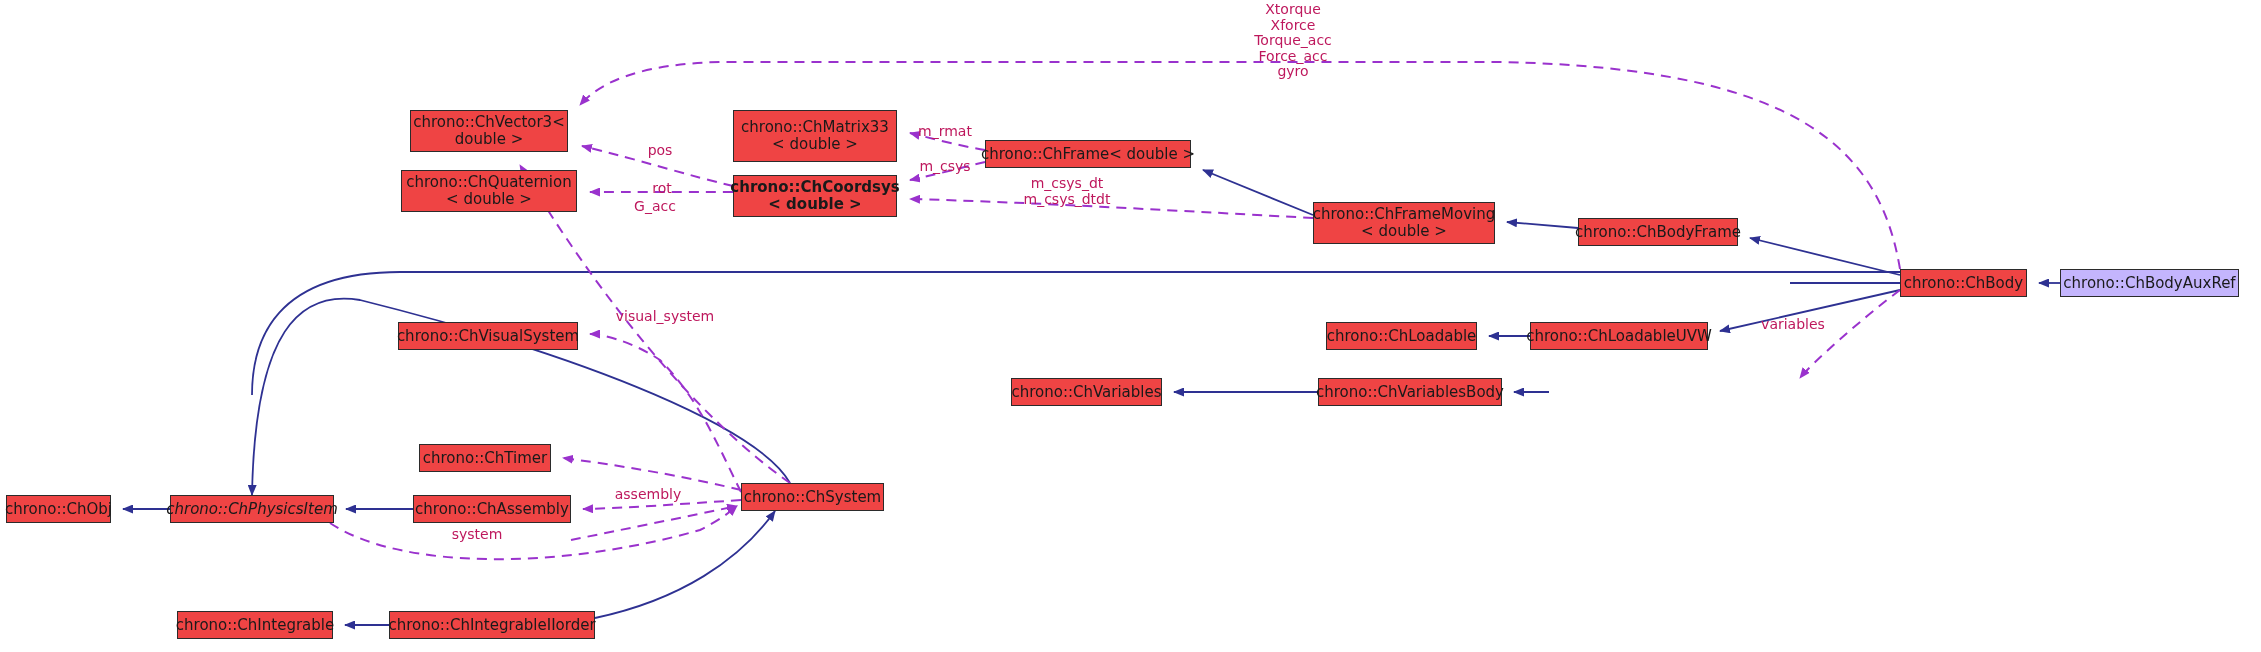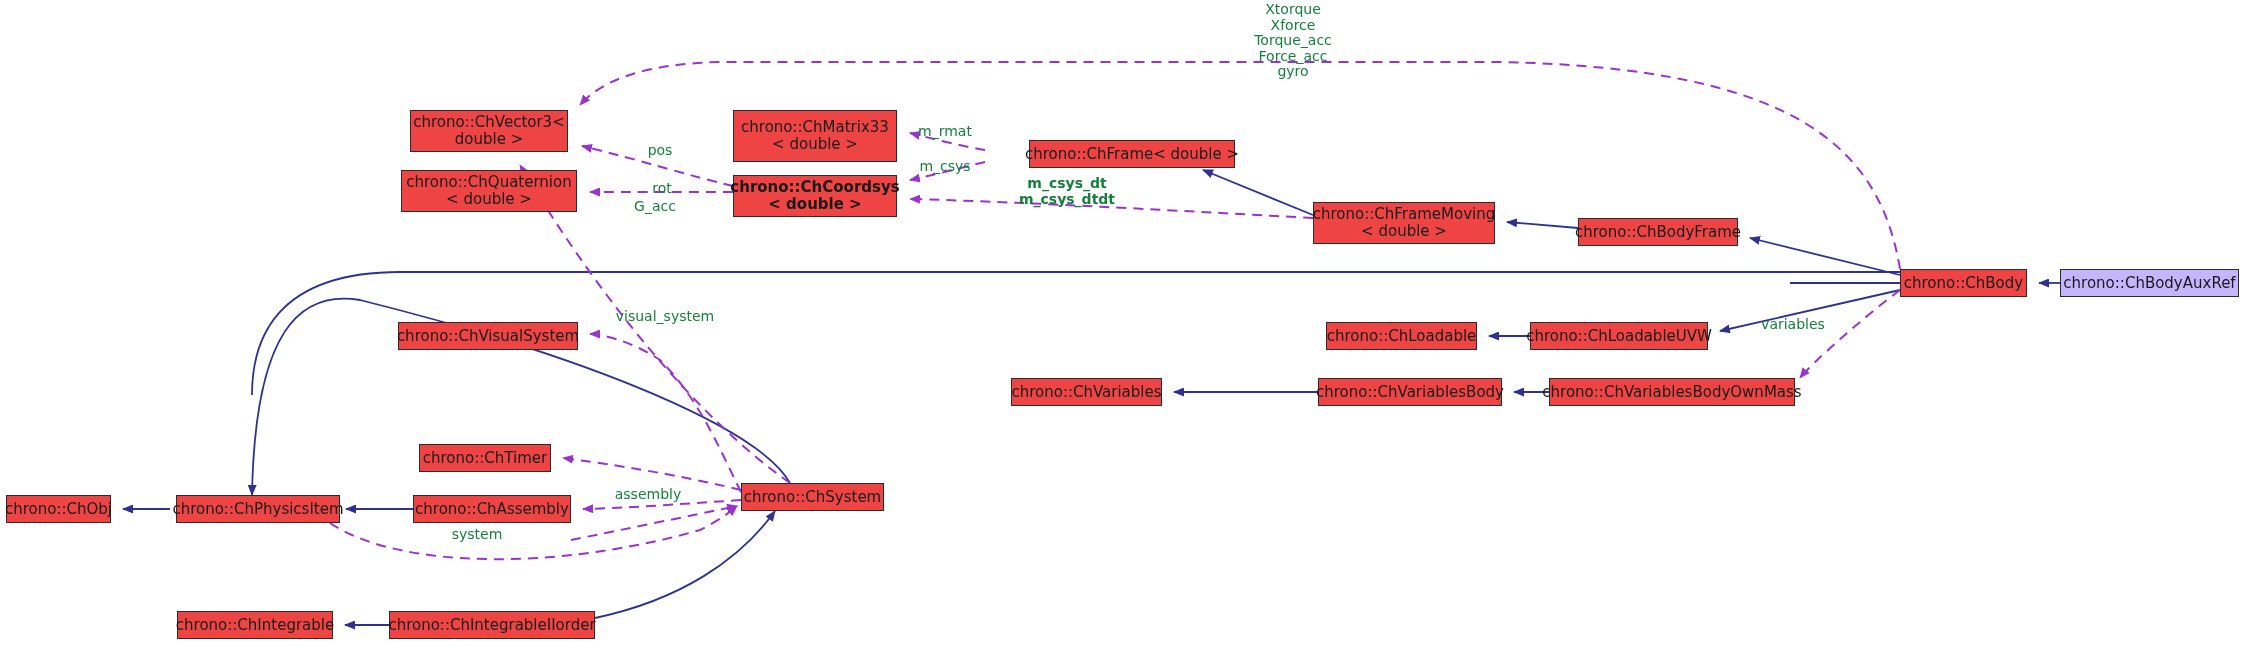--- a/index.html
+++ b/index.html
@@ -32,21 +32,21 @@
     white-space:pre;
     z-index:5;
   }
   .node.highlight{
     background:#c4b5fd;
   }
   .edge-label{
     position:absolute;
     font-size:14px;
     line-height:15px;
-    color:#15803d;
+    color:#be185d;
     white-space:pre;
     text-align:center;
     z-index:4;
   }
   .edge-label.multi{ line-height:15.6px; }
 </style>
 </head>
 <body>
 
 <div id="stage">
@@ -124,50 +124,49 @@
   </svg>
 
   <div class="node" style="left:410px;top:110px;width:158px;height:42px;">chrono::ChVector3&lt;
 double &gt;</div>
   <div class="node" style="left:401px;top:170px;width:176px;height:42px;">chrono::ChQuaternion
 &lt; double &gt;</div>
   <div class="node" style="left:733px;top:110px;width:164px;height:52px;">chrono::ChMatrix33
 &lt; double &gt;</div>
   <div class="node" style="left:733px;top:175px;width:164px;height:42px;font-weight:bold;">chrono::ChCoordsys
 &lt; double &gt;</div>
-  <div class="node" style="left:985px;top:140px;width:206px;height:28px;margin-left:44px;">chrono::ChFrame&lt; double &gt;</div>
+  <div class="node" style="left:985px;top:140px;width:206px;height:28px;">chrono::ChFrame&lt; double &gt;</div>
   <div class="node" style="left:1313px;top:202px;width:182px;height:42px;">chrono::ChFrameMoving
 &lt; double &gt;</div>
   <div class="node" style="left:1578px;top:218px;width:160px;height:28px;">chrono::ChBodyFrame</div>
   <div class="node" style="left:1900px;top:269px;width:127px;height:28px;">chrono::ChBody</div>
   <div class="node highlight" style="left:2060px;top:269px;width:179px;height:28px;">chrono::ChBodyAuxRef</div>
   <div class="node" style="left:1326px;top:322px;width:151px;height:28px;">chrono::ChLoadable</div>
   <div class="node" style="left:1530px;top:322px;width:178px;height:28px;">chrono::ChLoadableUVW</div>
   <div class="node" style="left:1011px;top:378px;width:151px;height:28px;">chrono::ChVariables</div>
   <div class="node" style="left:1318px;top:378px;width:184px;height:28px;">chrono::ChVariablesBody</div>
-  <div class="node" style="left:1549px;top:378px;width:246px;height:28px;">chrono::ChVariablesBodyOwnMass</div>
   <div class="node" style="left:398px;top:322px;width:180px;height:28px;text-align:right;">chrono::ChVisualSystem</div>
   <div class="node" style="left:419px;top:444px;width:132px;height:28px;">chrono::ChTimer</div>
   <div class="node" style="left:741px;top:483px;width:143px;height:28px;">chrono::ChSystem</div>
   <div class="node" style="left:6px;top:495px;width:105px;height:28px;">chrono::ChObj</div>
-  <div class="node" style="left:176px;top:495px;width:164px;height:28px;">chrono::ChPhysicsItem</div>
+  <div class="node" style="left:170px;top:495px;width:164px;height:28px;font-style:italic;">chrono::ChPhysicsItem</div>
   <div class="node" style="left:413px;top:495px;width:158px;height:28px;">chrono::ChAssembly</div>
   <div class="node" style="left:177px;top:611px;width:156px;height:28px;">chrono::ChIntegrable</div>
   <div class="node" style="left:389px;top:611px;width:206px;height:28px;">chrono::ChIntegrableIIorder</div>
 
   <div class="edge-label multi" style="left:1203px;top:2px;width:180px;">Xtorque
 Xforce
 Torque_acc
 Force_acc
 gyro</div>
   <div class="edge-label" style="left:630px;top:143px;width:60px;">pos</div>
   <div class="edge-label" style="left:632px;top:181px;width:60px;">rot</div>
   <div class="edge-label" style="left:615px;top:199px;width:80px;">G_acc</div>
   <div class="edge-label" style="left:905px;top:124px;width:80px;">m_rmat</div>
   <div class="edge-label" style="left:905px;top:159px;width:80px;">m_csys</div>
-  <div class="edge-label multi" style="left:1002px;top:176px;width:130px;font-weight:bold;">m_csys_dt
+  <div class="edge-label multi" style="left:1002px;top:176px;width:130px;">m_csys_dt
 m_csys_dtdt</div>
   <div class="edge-label" style="left:1748px;top:317px;width:90px;">variables</div>
   <div class="edge-label" style="left:595px;top:309px;width:140px;">visual_system</div>
   <div class="edge-label" style="left:598px;top:487px;width:100px;">assembly</div>
   <div class="edge-label" style="left:432px;top:527px;width:90px;">system</div>
 
 </div>
 
 </body></html>

